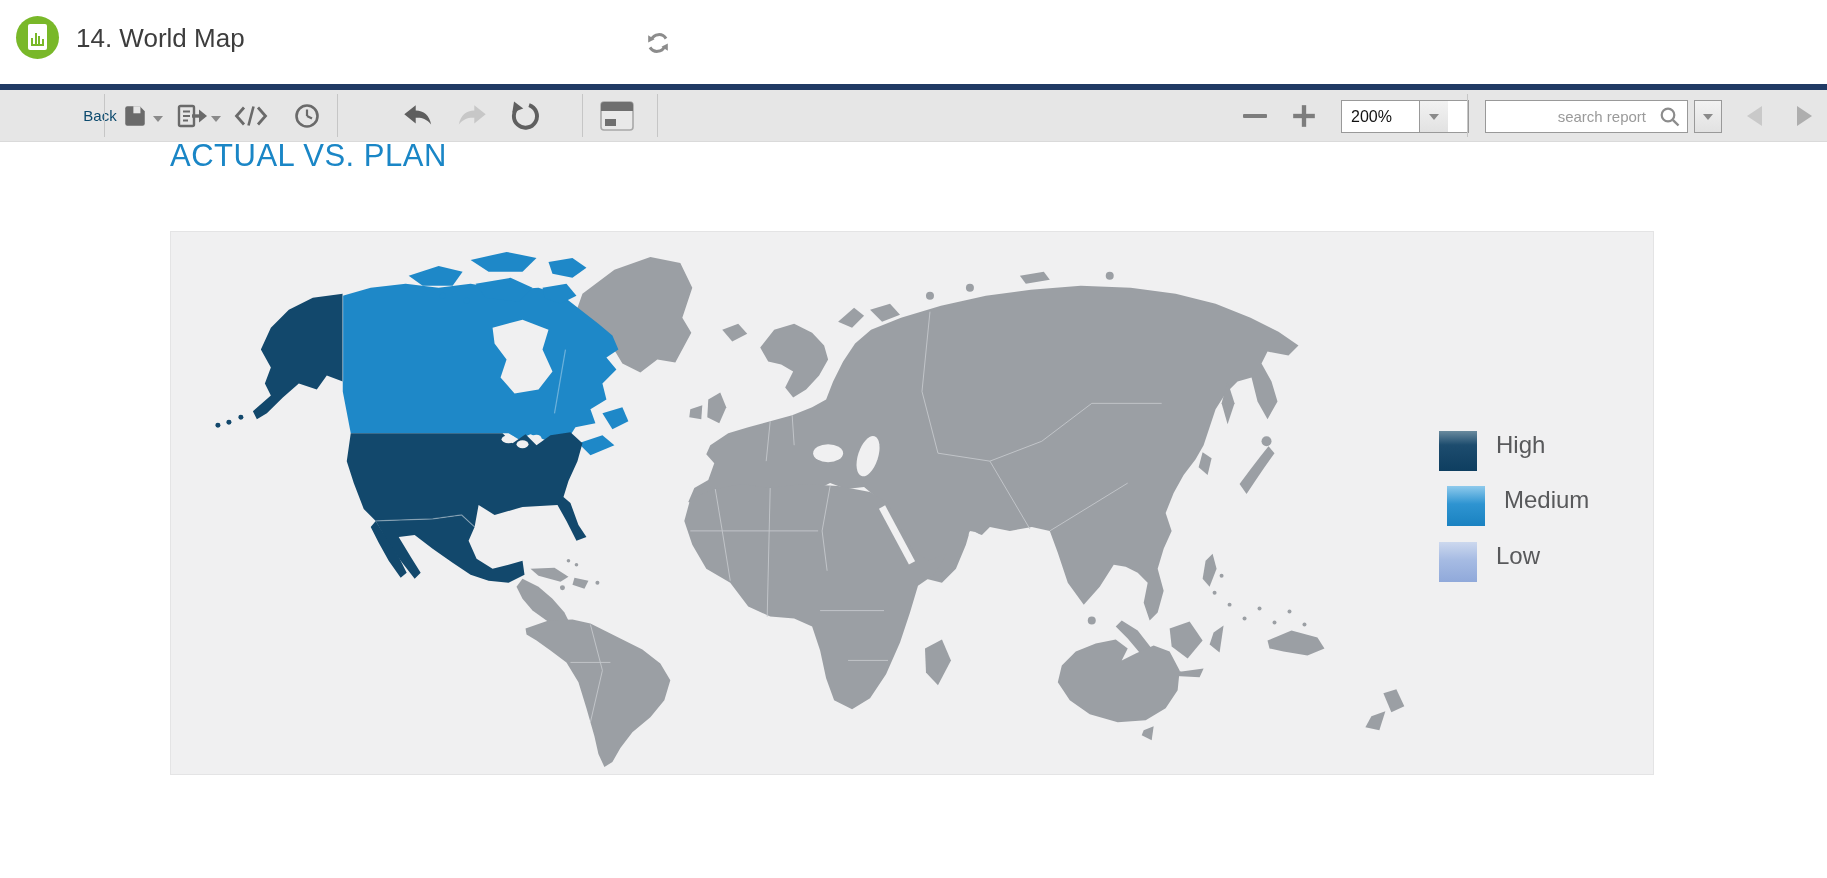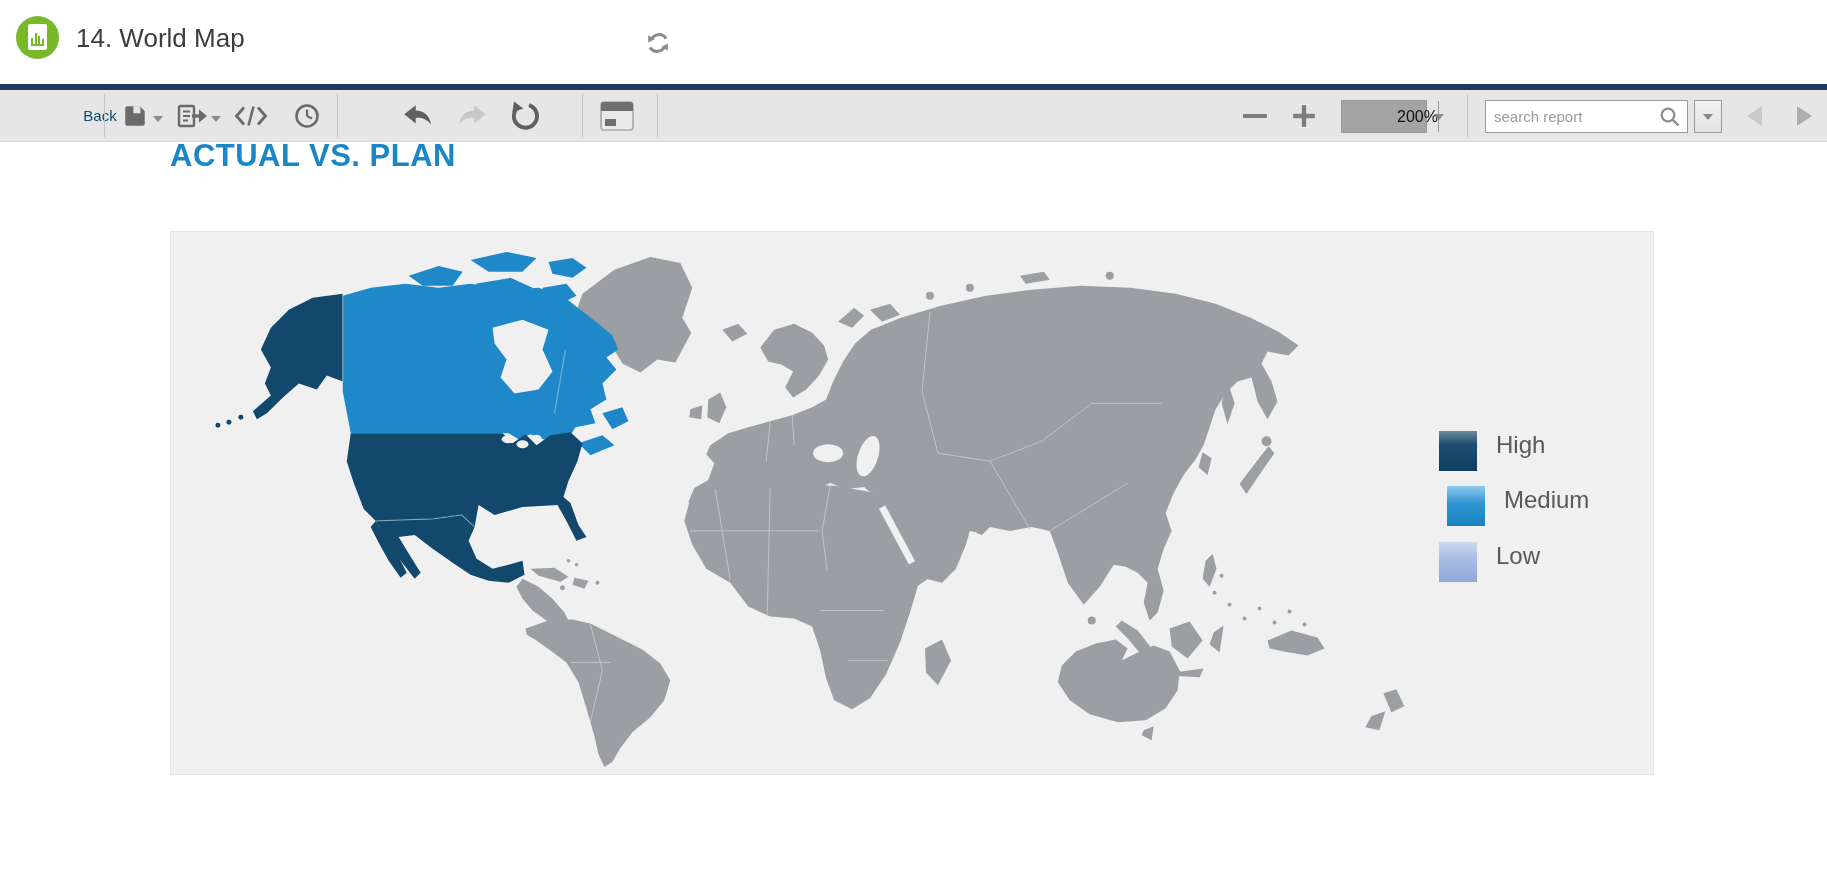--- a/index.html
+++ b/index.html
@@ -26,43 +26,43 @@
   
   .toolbar { position:relative; height:52px; background:#E6E6E6; border-bottom:1px solid #dadada; }
   .tb-sep { position:absolute; top:4px; bottom:4px; width:1px; background:#c6c6c6; }
   .back-btn { position:absolute; left:0; top:0; width:104px; height:52px; text-align:center;
     line-height:52px; font-size:15px; color:#0c4a6e; cursor:default;margin-left:48px; }
   .tb-icon { position:absolute; top:13px; width:28px; height:26px; }
   .caret { position:absolute; width:0; height:0; border-left:5px solid transparent;
     border-right:5px solid transparent; border-top:6px solid #8a8a8a; }
   .minus-glyph { position:absolute; width:24px; height:4px; background:#7d7d7d; border-radius:1px; }
 
-  .zoom-combo { position:absolute; left:1341px; top:10px; width:86px; height:33px;
-    border:1px solid #999; background:#a3a3a3; display:flex;padding-left:46px; }
+  .zoom-combo { position:absolute; left:1341px; top:10px; width:128px; height:33px;
+    border:1px solid #999; background:#ffffff; display:flex; }
   .zoom-combo .val { width:77px; line-height:31px; padding-left:9px; font-size:16px; color:#111; }
   .zoom-combo .dd { width:29px; border-left:1px solid #999; background:linear-gradient(#f2f2f2,#e2e2e2);
     position:relative; }
   .zoom-combo .dd .caret, .btn-dd .caret { left:50%; top:50%; margin-left:-5px; margin-top:-3px; }
 
   .search-box { position:absolute; left:1485px; top:10px; width:203px; height:33px;
     border:1px solid #999; background:#fff; }
   .search-box input { position:absolute; left:0; top:0; width:168px; height:31px; border:none;
     outline:none; padding:0 8px; font-size:15px; color:#333;
-    font-family:"Liberation Sans", sans-serif; background:transparent; }
+    font-family:"Liberation Sans", sans-serif; background:transparent;text-align:right; }
   .search-box input::placeholder { color:#9a9a9a; opacity:1; }
   .search-mag { position:absolute; right:6px; top:5px; width:22px; height:22px; }
   .btn-dd { position:absolute; left:1694px; top:10px; width:28px; height:33px;
     border:1px solid #999; background:linear-gradient(#f2f2f2,#e2e2e2); }
   .nav-tri { position:absolute; top:16px; width:0; height:0;
     border-top:10px solid transparent; border-bottom:10px solid transparent; }
   .nav-prev { left:1747px; border-right:15px solid #c9c9c9; }
   .nav-next { left:1797px; border-left:15px solid #aeaeae; }
 
   
-  .report-heading { position:absolute; left:170px; top:138px; font-size:31px; font-weight:700;
+  .report-heading { position:absolute; left:170px; top:138px; font-size:31px; font-weight:400;
     color:#1A86C6; letter-spacing:.5px; }
   .map-panel { position:absolute; left:170px; top:231px; width:1484px; height:544px;
     background:#F0F0F1; border:1px solid #e4e4e5; }
   .map-svg { position:absolute; left:0; top:0; width:100%; height:100%; }
 
   .legend { position:absolute; left:1268px; top:199px; width:210px; }
   .legend-row { position:absolute; left:0; height:40px; display:flex; align-items:flex-start; }
   .legend-row.r0 { top:0; } .legend-row.r1 { top:55px;margin-left:8px; } .legend-row.r2 { top:111px; }
   .swatch { width:38px; height:40px; margin-right:19px; flex:none; }
   .swatch.high   { background:linear-gradient(to bottom,#6a8a9e 0%,#1d4c6e 35%,#0e3e60 100%); }

